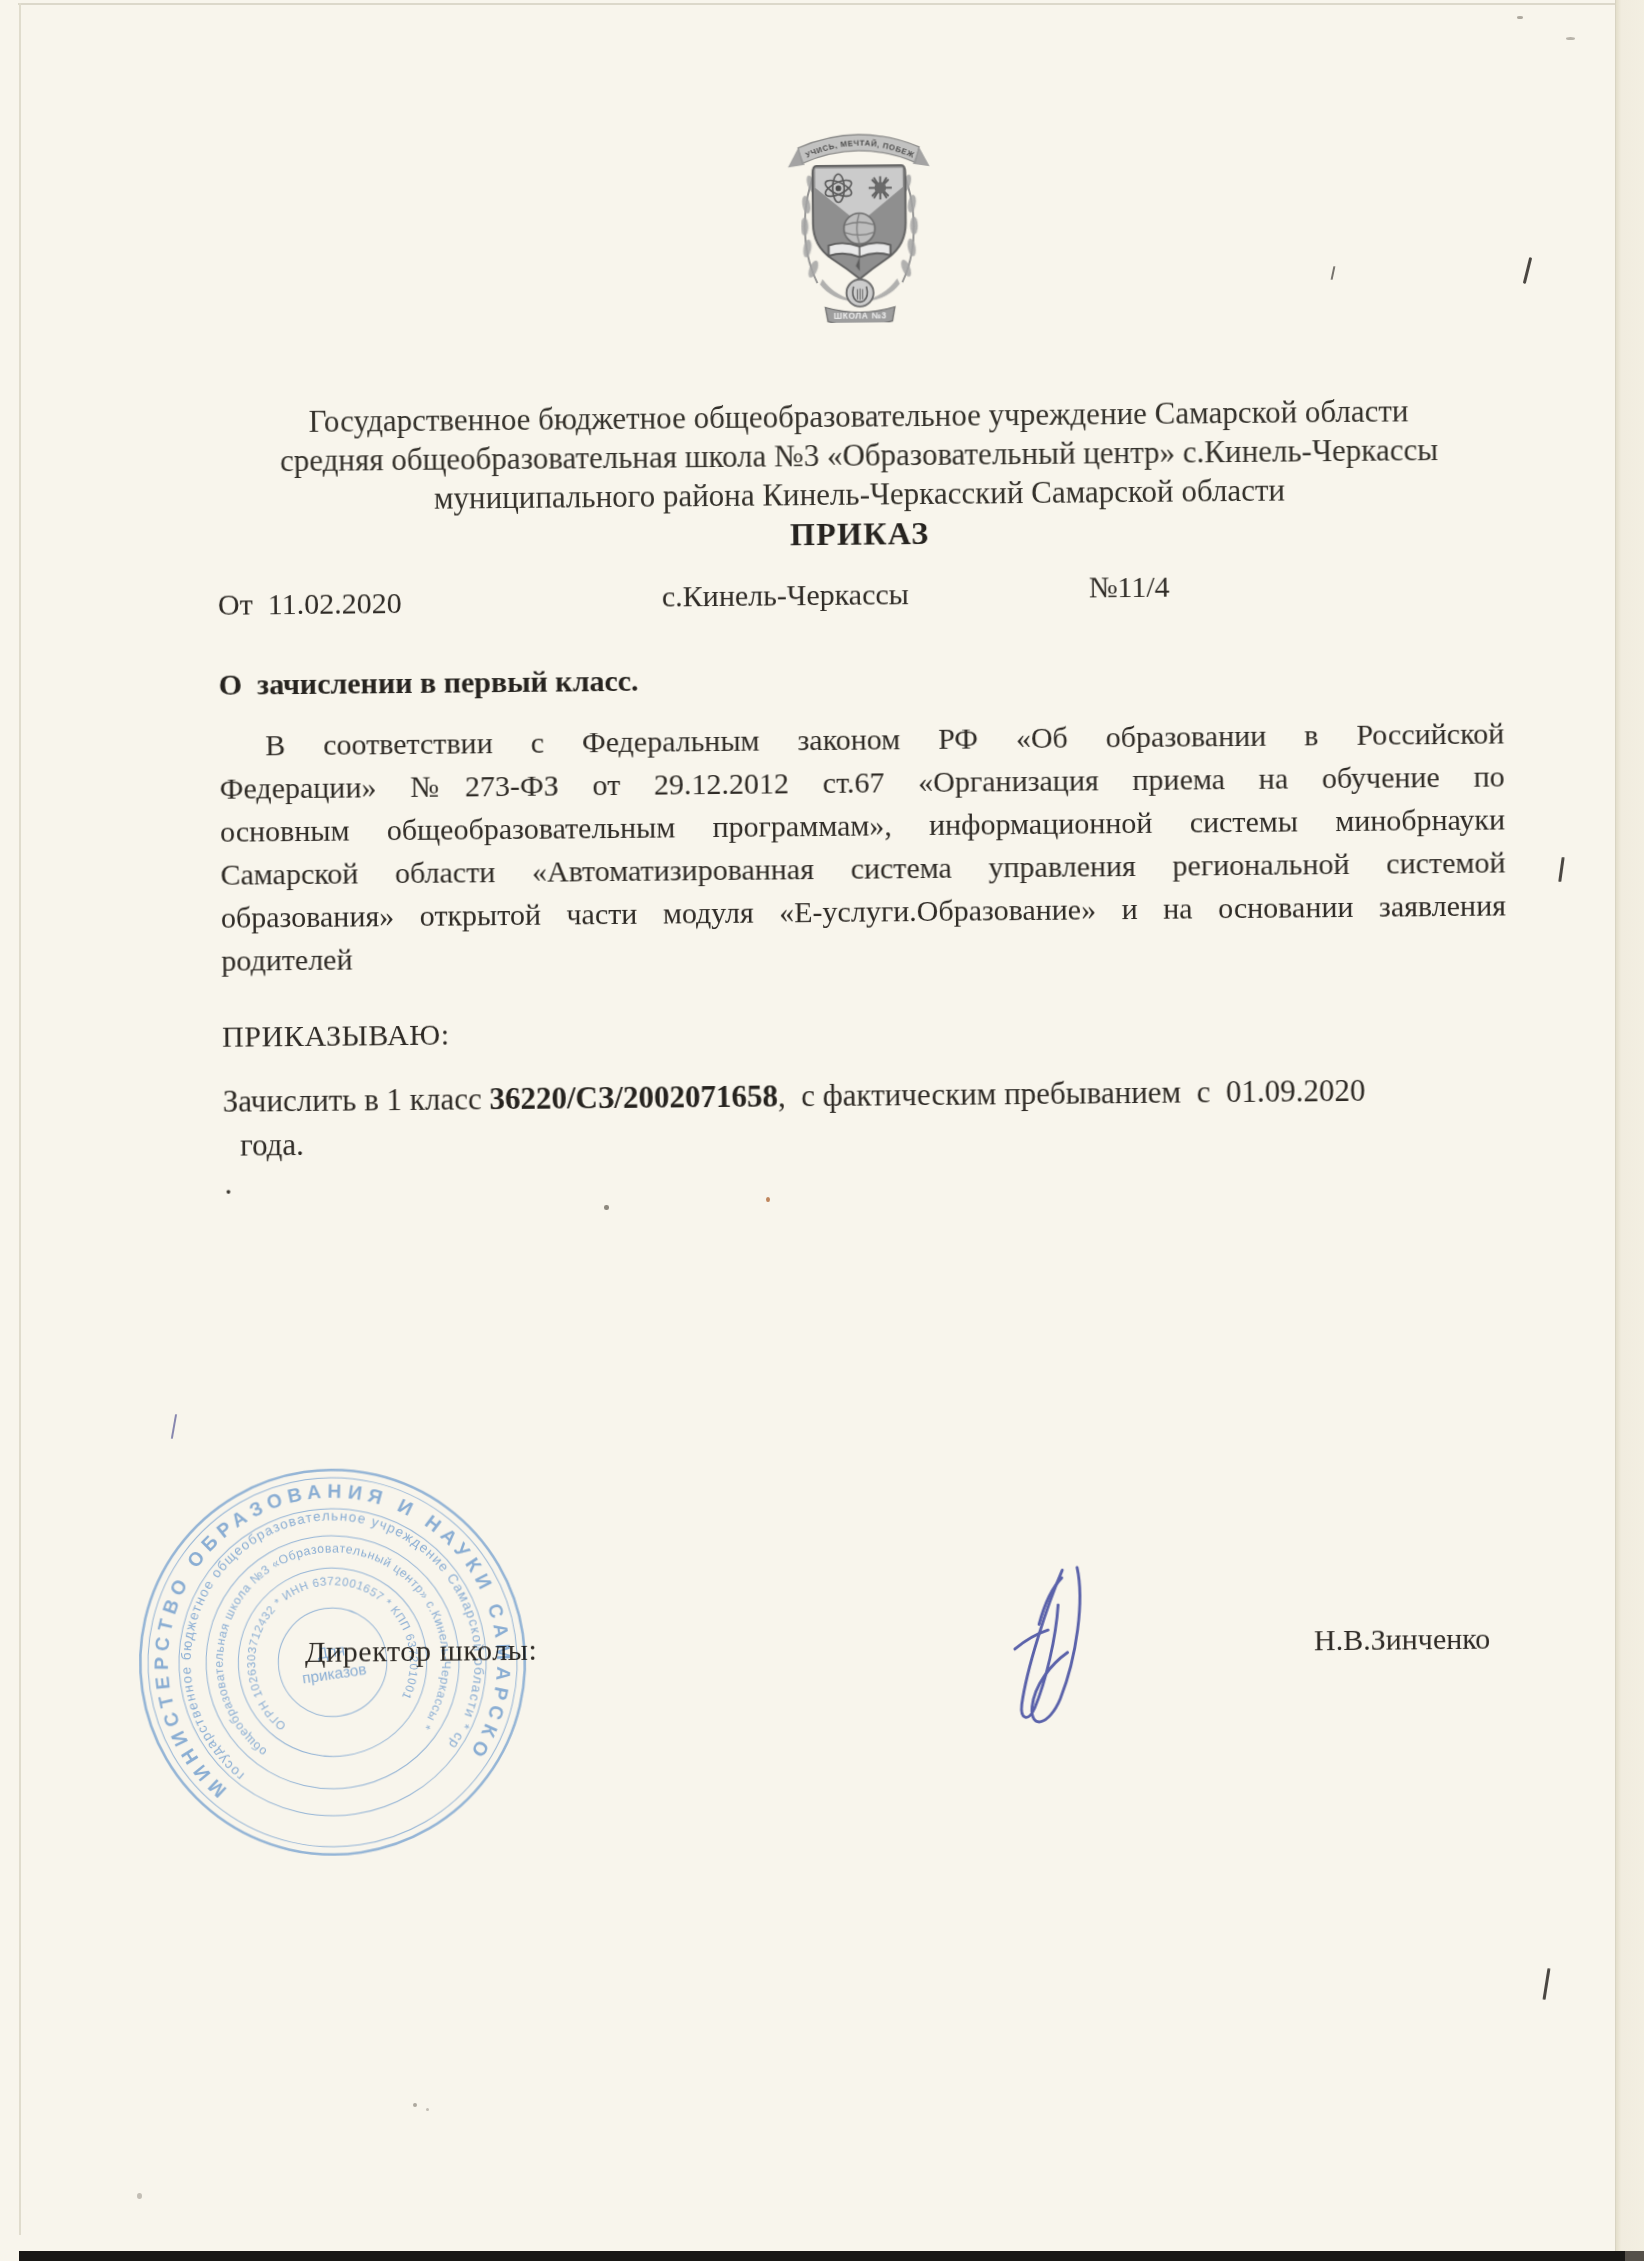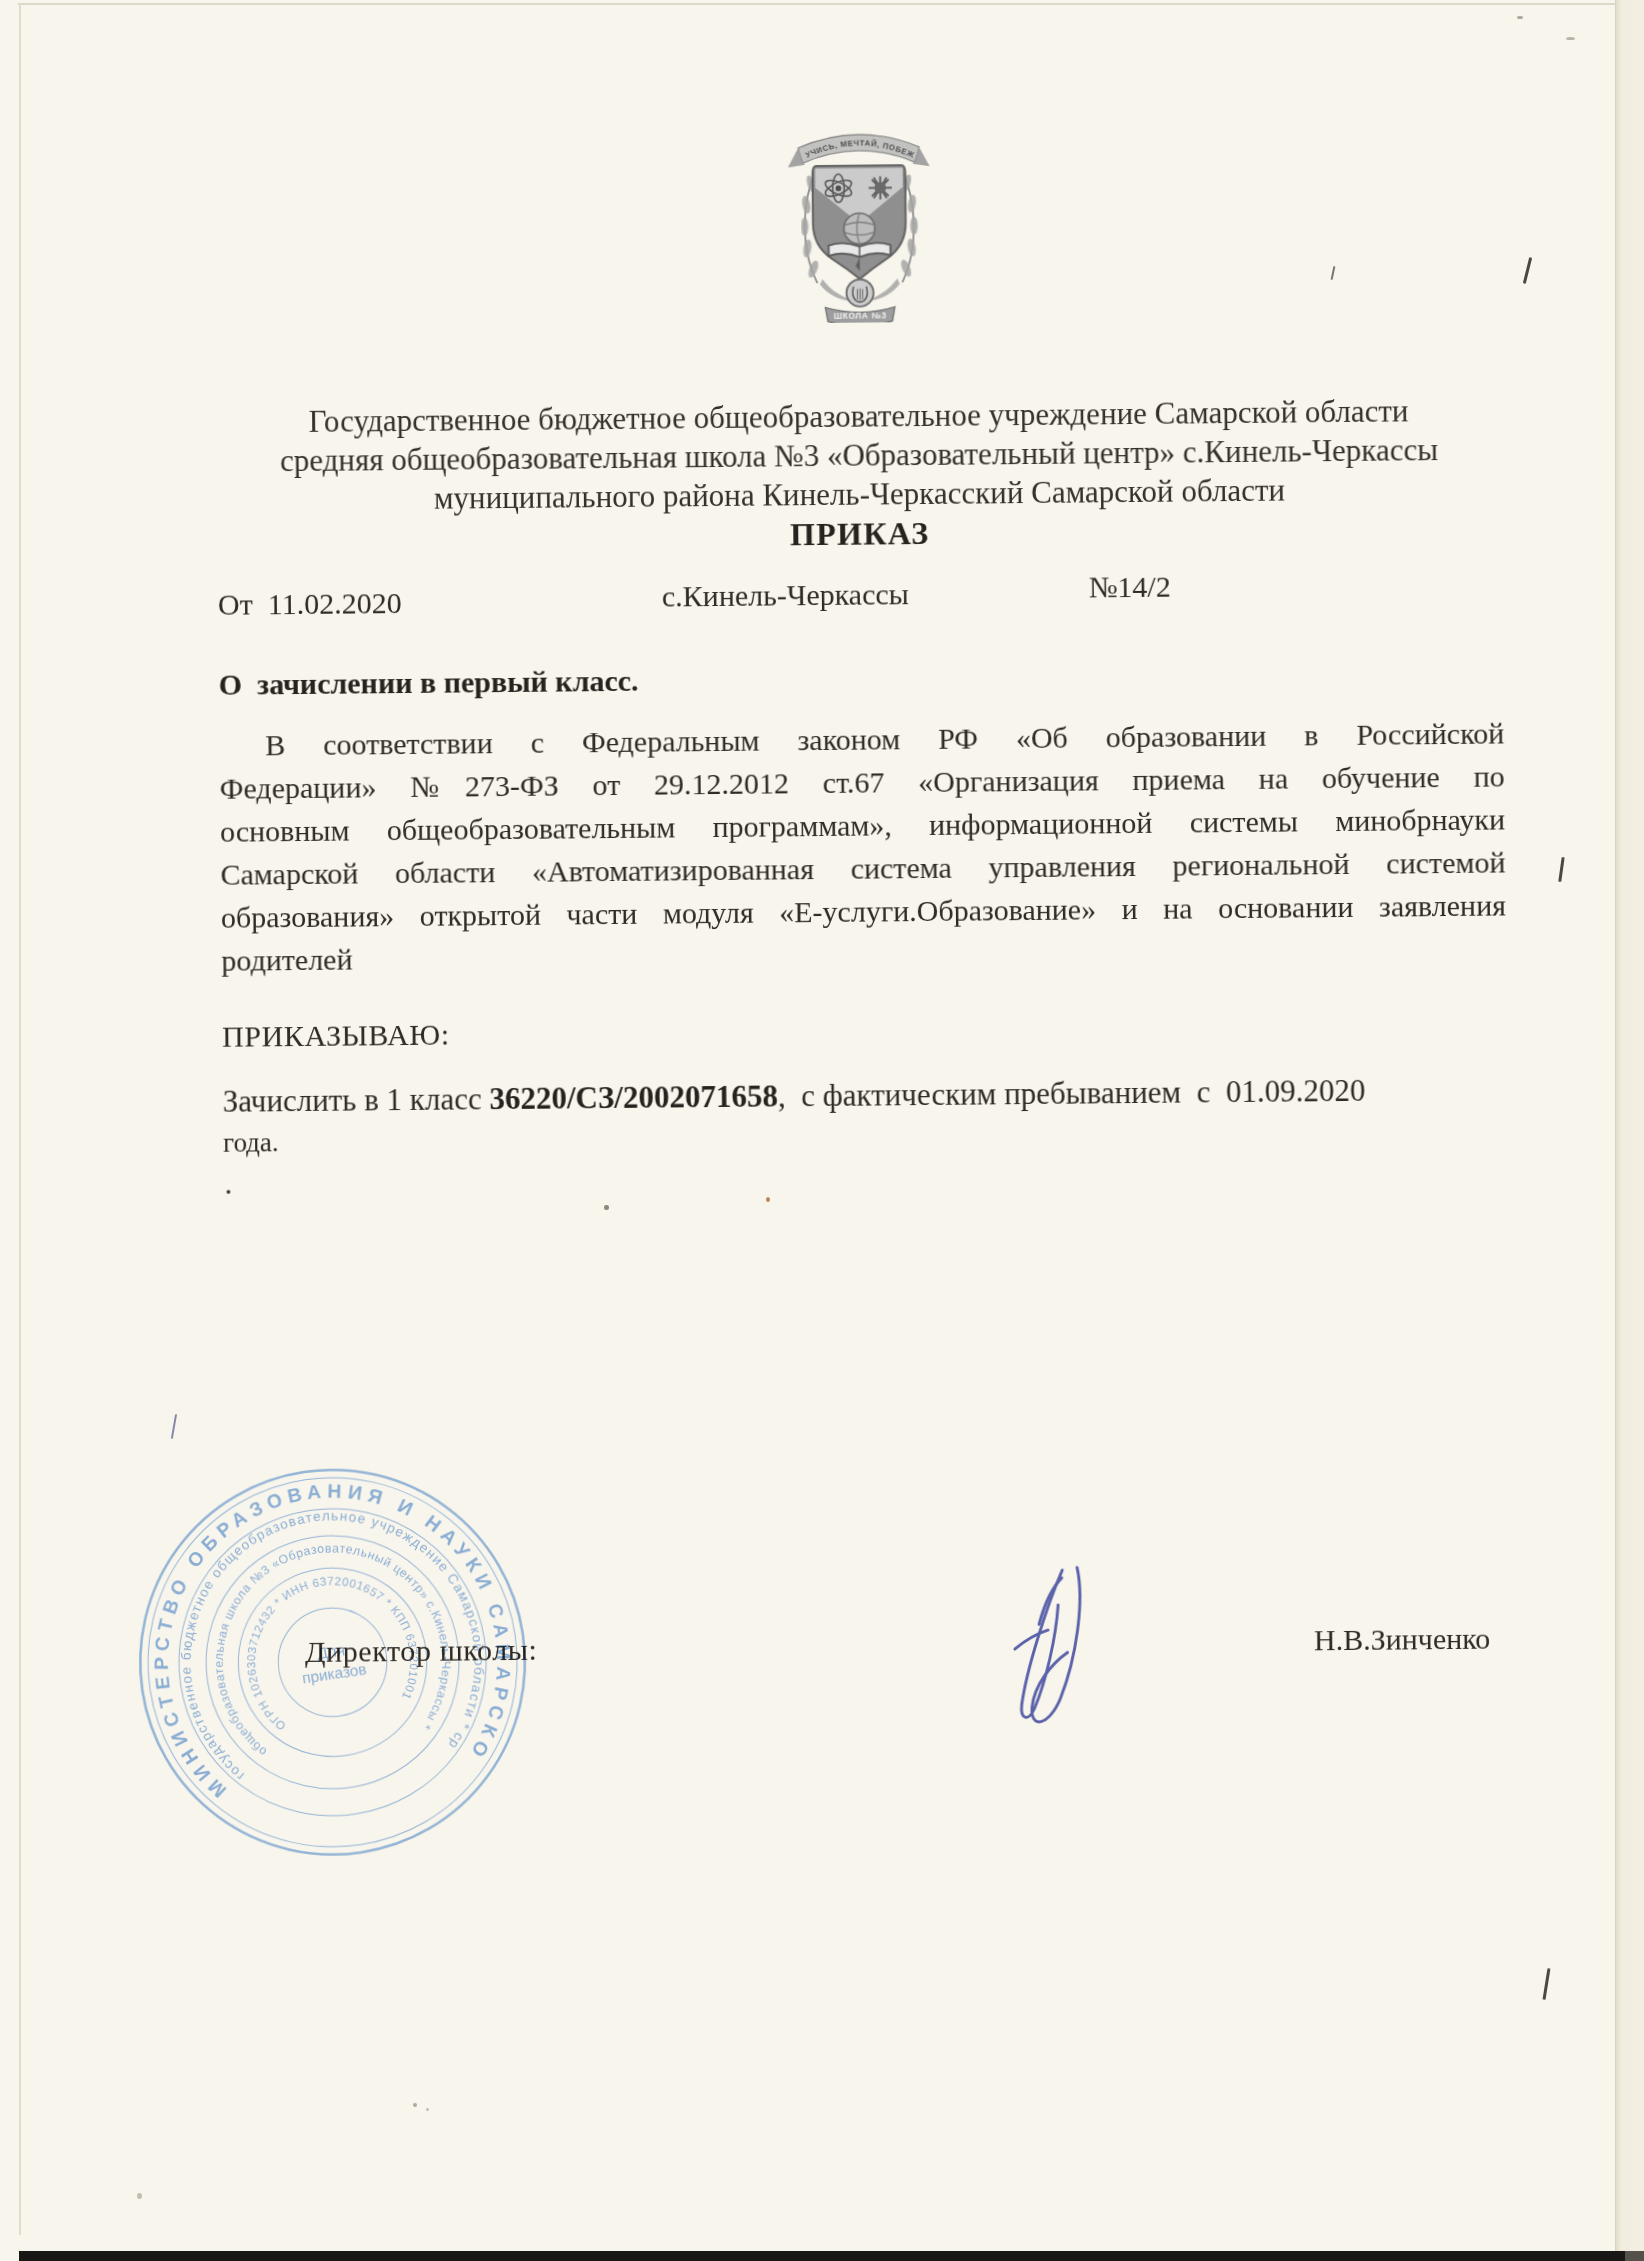--- a/index.html
+++ b/index.html
@@ -42,21 +42,21 @@
 
   .body-block{left:223px;top:718px;width:1285px;font-size:30px;line-height:43px;color:#2e2a25;}
   .jline{text-align:justify;text-align-last:justify;}
   .jline-first{text-indent:46px;}
   .jline-last{text-align:left;text-align-last:left;}
 
   .resolution{left:223px;top:1014px;font-size:30px;letter-spacing:0.6px;}
 
   .order-line1{left:223px;top:1078px;font-size:31px;white-space:nowrap;}
   .order-line1 b{font-weight:bold;color:#26231f;}
-  .order-line2{left:223px;top:1122px;font-size:27px;}
+  .order-line2{left:240px;top:1122px;font-size:31px;}
   .stray-period{left:224px;top:1160px;font-size:31px;color:#3a362f;}
 
   .sign-title{left:300px;top:1630px;font-size:30px;letter-spacing:0.6px;z-index:1;}
   .sign-name{left:1309px;top:1628px;font-size:30px;z-index:1;}
 
   .emblem-box{left:788px;top:126px;width:160px;height:197px;}
   .stamp-box{left:121px;top:1451px;width:413px;height:413px;mix-blend-mode:multiply;opacity:.88;z-index:2;}
   .signature-box{left:997px;top:1563px;width:90px;height:168px;z-index:2;}
 
   
@@ -149,21 +149,21 @@
     <div class="abs header-block">
       <div>Государственное бюджетное общеобразовательное учреждение Самарской области</div>
       <div>средняя общеобразовательная школа №3 «Образовательный центр» с.Кинель-Черкассы</div>
       <div>муниципального района Кинель-Черкасский Самарской области</div>
       <div class="doc-type">ПРИКАЗ</div>
     </div>
 
     <div class="abs meta-row">
       <span class="meta-date pre">От  11.02.2020</span>
       <span class="meta-place">с.Кинель-Черкассы</span>
-      <span class="meta-number">№14/2</span>
+      <span class="meta-number">№11/4</span>
     </div>
 
     <div class="abs subject pre">О  зачислении в первый класс.</div>
 
     <div class="abs body-block">
       <div class="jline jline-first">В соответствии с Федеральным законом РФ «Об образовании в Российской</div>
       <div class="jline">Федерации» №273-ФЗ от 29.12.2012  ст.67 «Организация приема на обучение по</div>
       <div class="jline">основным общеобразовательным программам», информационной системы минобрнауки</div>
       <div class="jline">Самарской области «Автоматизированная система управления региональной системой</div>
       <div class="jline">образования» открытой части модуля «Е-услуги.Образование» и на основании заявления</div>

